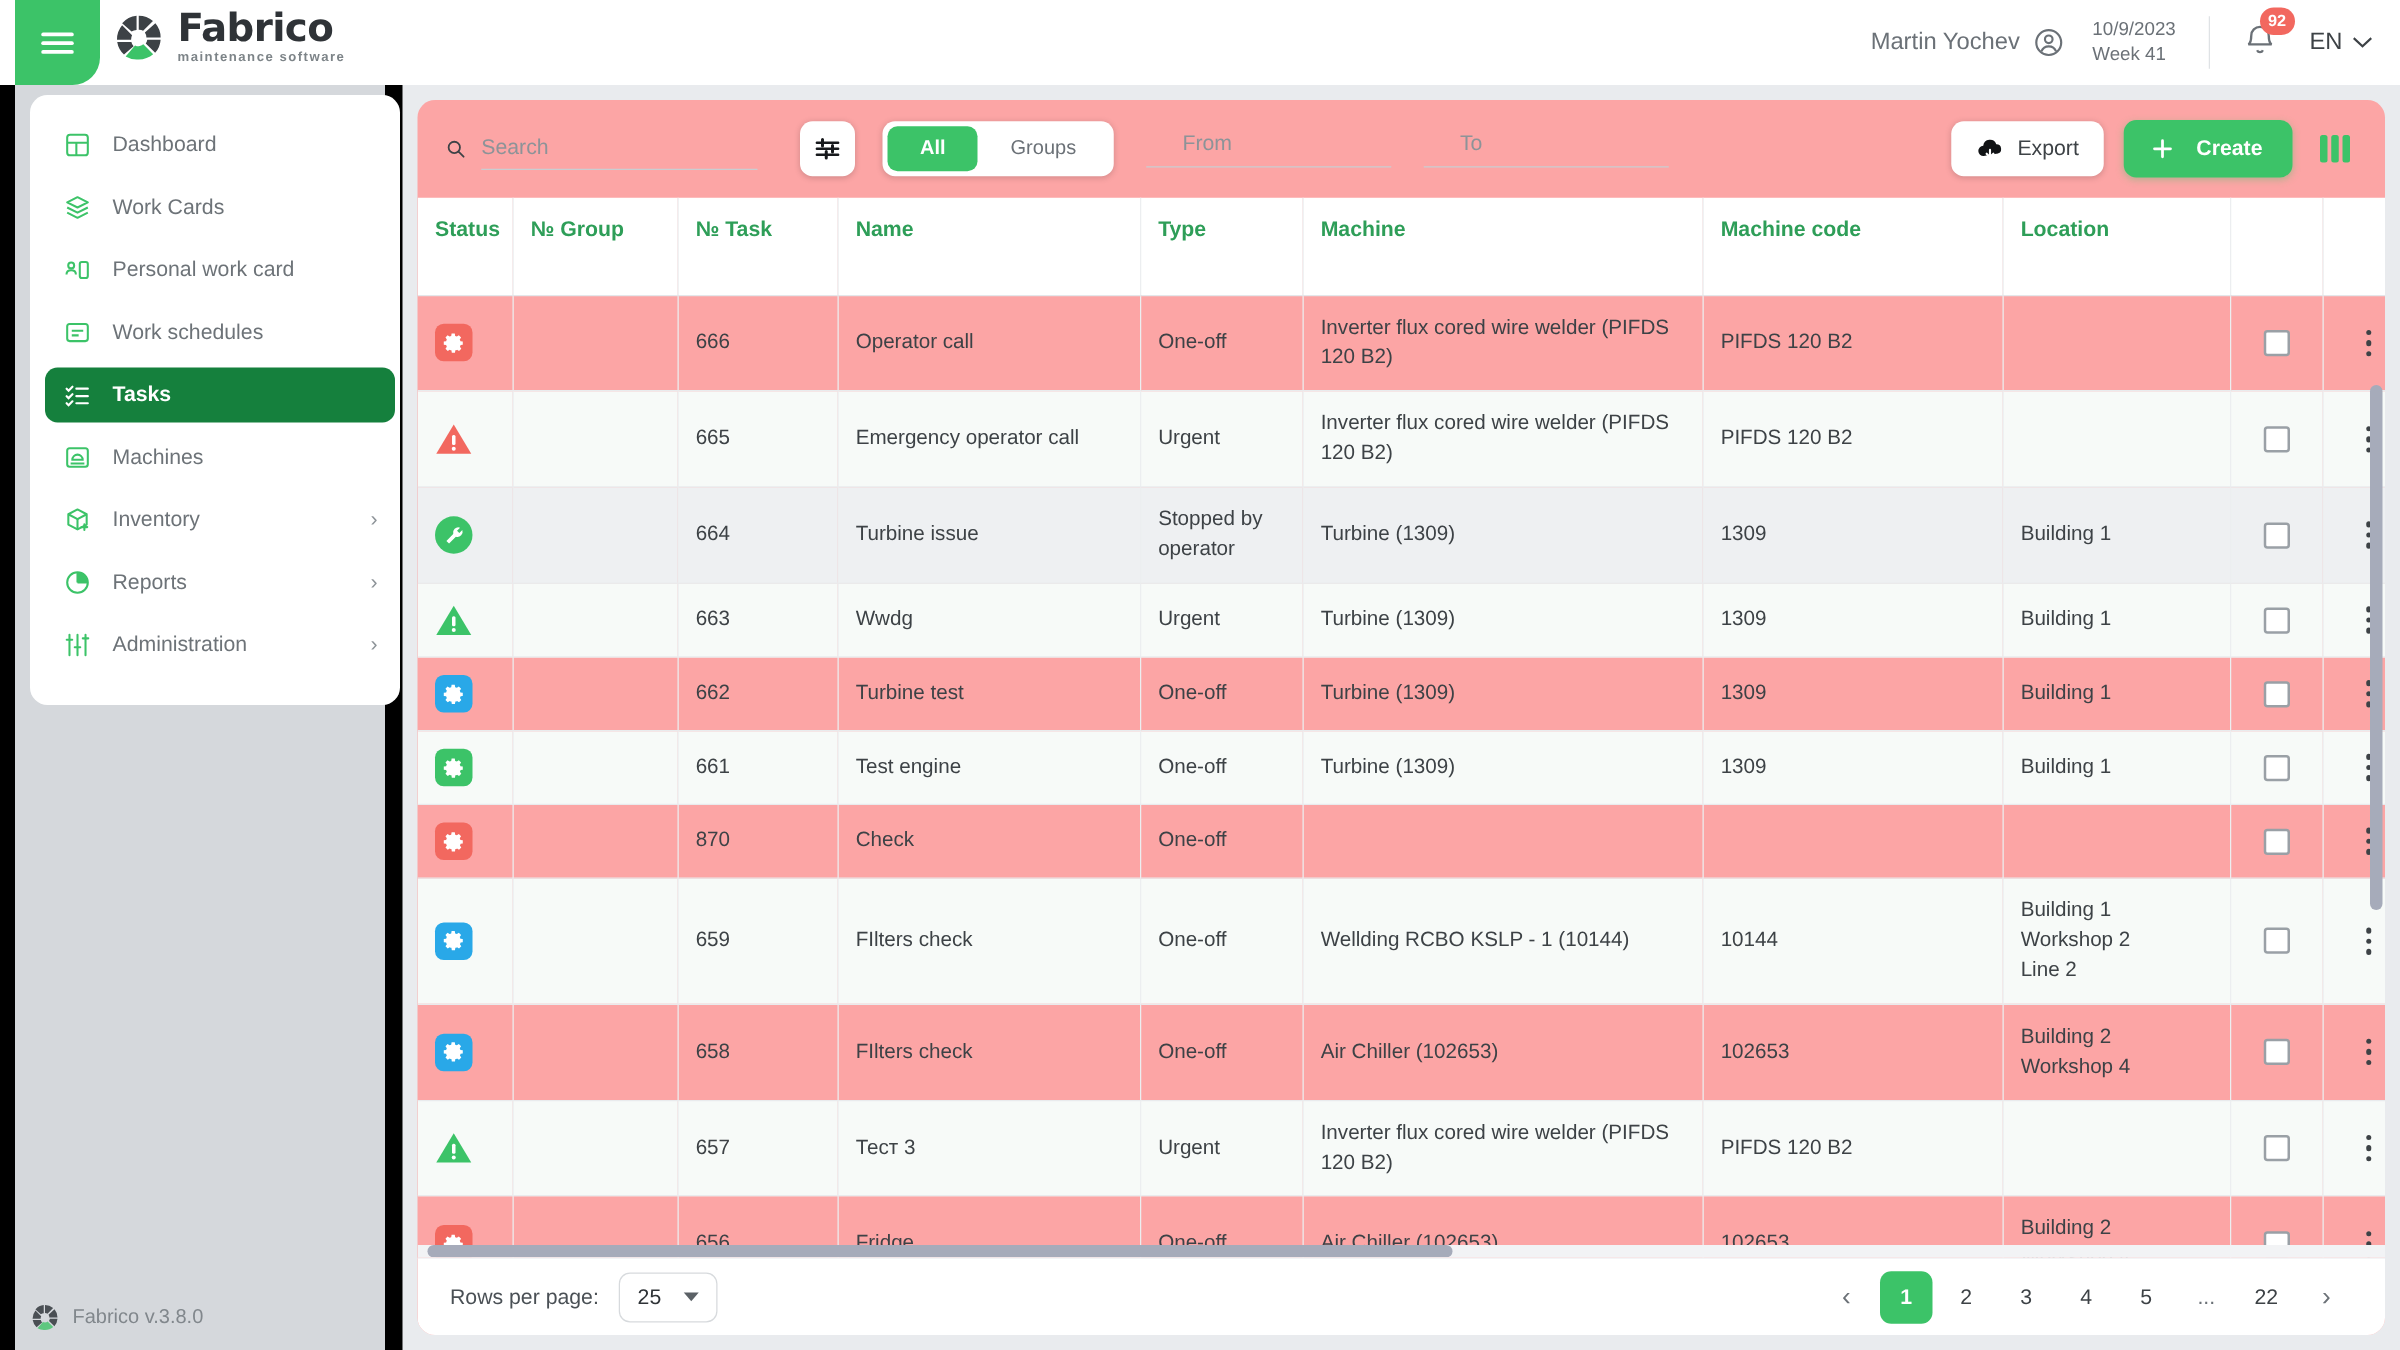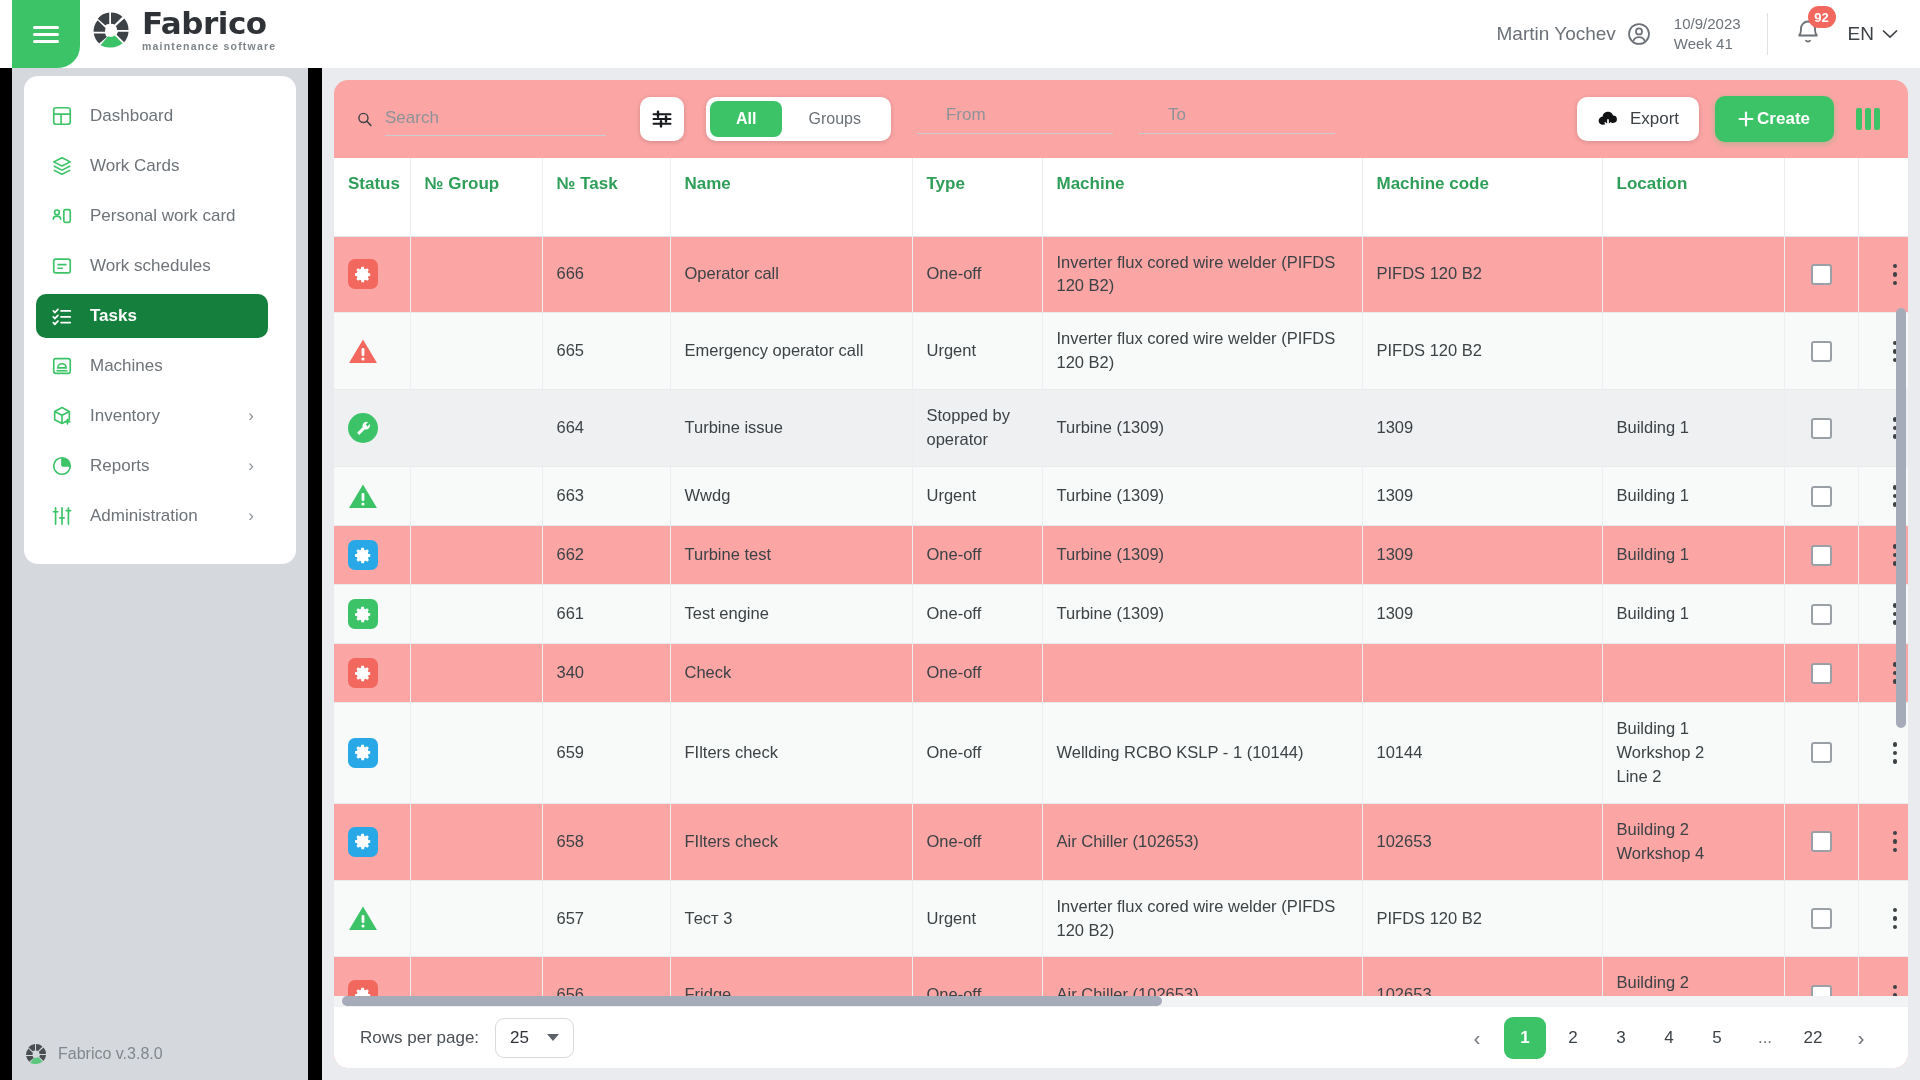--- a/index.html
+++ b/index.html
@@ -76,23 +76,23 @@
 
   
   .sidebar {
     position: absolute; left: 12px; top: 68px;
     width: 296px; height: 1012px;
     background: #d5d8dc;
     border-bottom-left-radius: 0;
   }
   .nav-card {
     position: absolute; left: 12px; top: 8px;
-    width: 272px; background: #fff;
+    width: 296px; background: #fff;
     border-radius: 14px;
-    padding: 18px 28px 20px 12px;
+    padding: 18px 4px 20px 12px;
   }
   .nav-item {
     display: flex; align-items: center; gap: 16px;
     height: 44px; padding: 0 14px; border-radius: 10px;
     color: #6d7378; font-size: 17px; cursor: pointer;
     margin-bottom: 6px; position: relative;
   }
   .nav-item .chev { position: absolute; right: 14px; color: #8d9398; font-size: 17px; }
   .nav-item.active { background: #15803d; color: #fff; font-weight: 700; }
   .nav-item .ico { width: 24px; height: 24px; display: flex; align-items: center; justify-content: center; flex: 0 0 24px; }
@@ -161,21 +161,21 @@
   .date-field input::placeholder { color: #8d9398; }
 
   .toolbar-right { margin-left: auto; display: flex; align-items: center; gap: 16px; }
   .export-btn {
     display: flex; align-items: center; gap: 11px;
     height: 44px; padding: 0 20px; border-radius: 10px; background: #fff;
     box-shadow: 0 1px 5px rgba(0,0,0,.17); cursor: pointer;
     font-size: 17px; color: #3d4246;
   }
   .create-btn {
-    display: flex; align-items: center; gap: 0;
+    display: flex; align-items: center; gap: 16px;
     height: 46px; padding: 0 24px 0 20px; border-radius: 10px; background: #3cc368;
     color: #fff; font-size: 17px; font-weight: 700; cursor: pointer;
     box-shadow: 0 2px 6px rgba(60,195,104,.35);
   }
   .cols-btn { display: flex; gap: 3px; cursor: pointer; padding: 6px; }
   .cols-btn i { display: block; width: 6px; height: 22px; background: #3cc368; border-radius: 2px; }
 
   
   .table-scroll {
     position: relative;
@@ -721,21 +721,21 @@
                   <span class="st-icon">
     <span class="sq" style="background:#f2685f">
       <svg width="19" height="19" viewBox="0 0 24 24" fill="#fff">
         <path d="M12 8.2A3.8 3.8 0 1 0 12 15.8 3.8 3.8 0 0 0 12 8.2zm0 5.6a1.8 1.8 0 1 1 0-3.6 1.8 1.8 0 0 1 0 3.6z"></path>
         <path d="M20.5 13.6v-3.2l-2.4-.4a6.6 6.6 0 0 0-.7-1.7l1.4-2-2.3-2.3-2 1.4a6.6 6.6 0 0 0-1.7-.7l-.4-2.4h-3.2l-.4 2.4c-.6.2-1.2.4-1.7.7l-2-1.4L3 6.3l1.4 2c-.3.5-.5 1.1-.7 1.7l-2.4.4v3.2l2.4.4c.2.6.4 1.2.7 1.7l-1.4 2 2.3 2.3 2-1.4c.5.3 1.1.5 1.7.7l.4 2.4h3.2l.4-2.4c.6-.2 1.2-.4 1.7-.7l2 1.4 2.3-2.3-1.4-2c.3-.5.5-1.1.7-1.7z"></path>
       </svg>
                     </span>
                   </span>
                 </td>
                 <td></td>
-                <td>340</td>
+                <td>870</td>
                 <td>Check</td>
                 <td>One-off</td>
                 <td></td>
                 <td></td>
                 <td></td>
                 <td>
                   <span class="chkbox"></span>
                 </td>
                 <td>
                   <span class="kebab">

